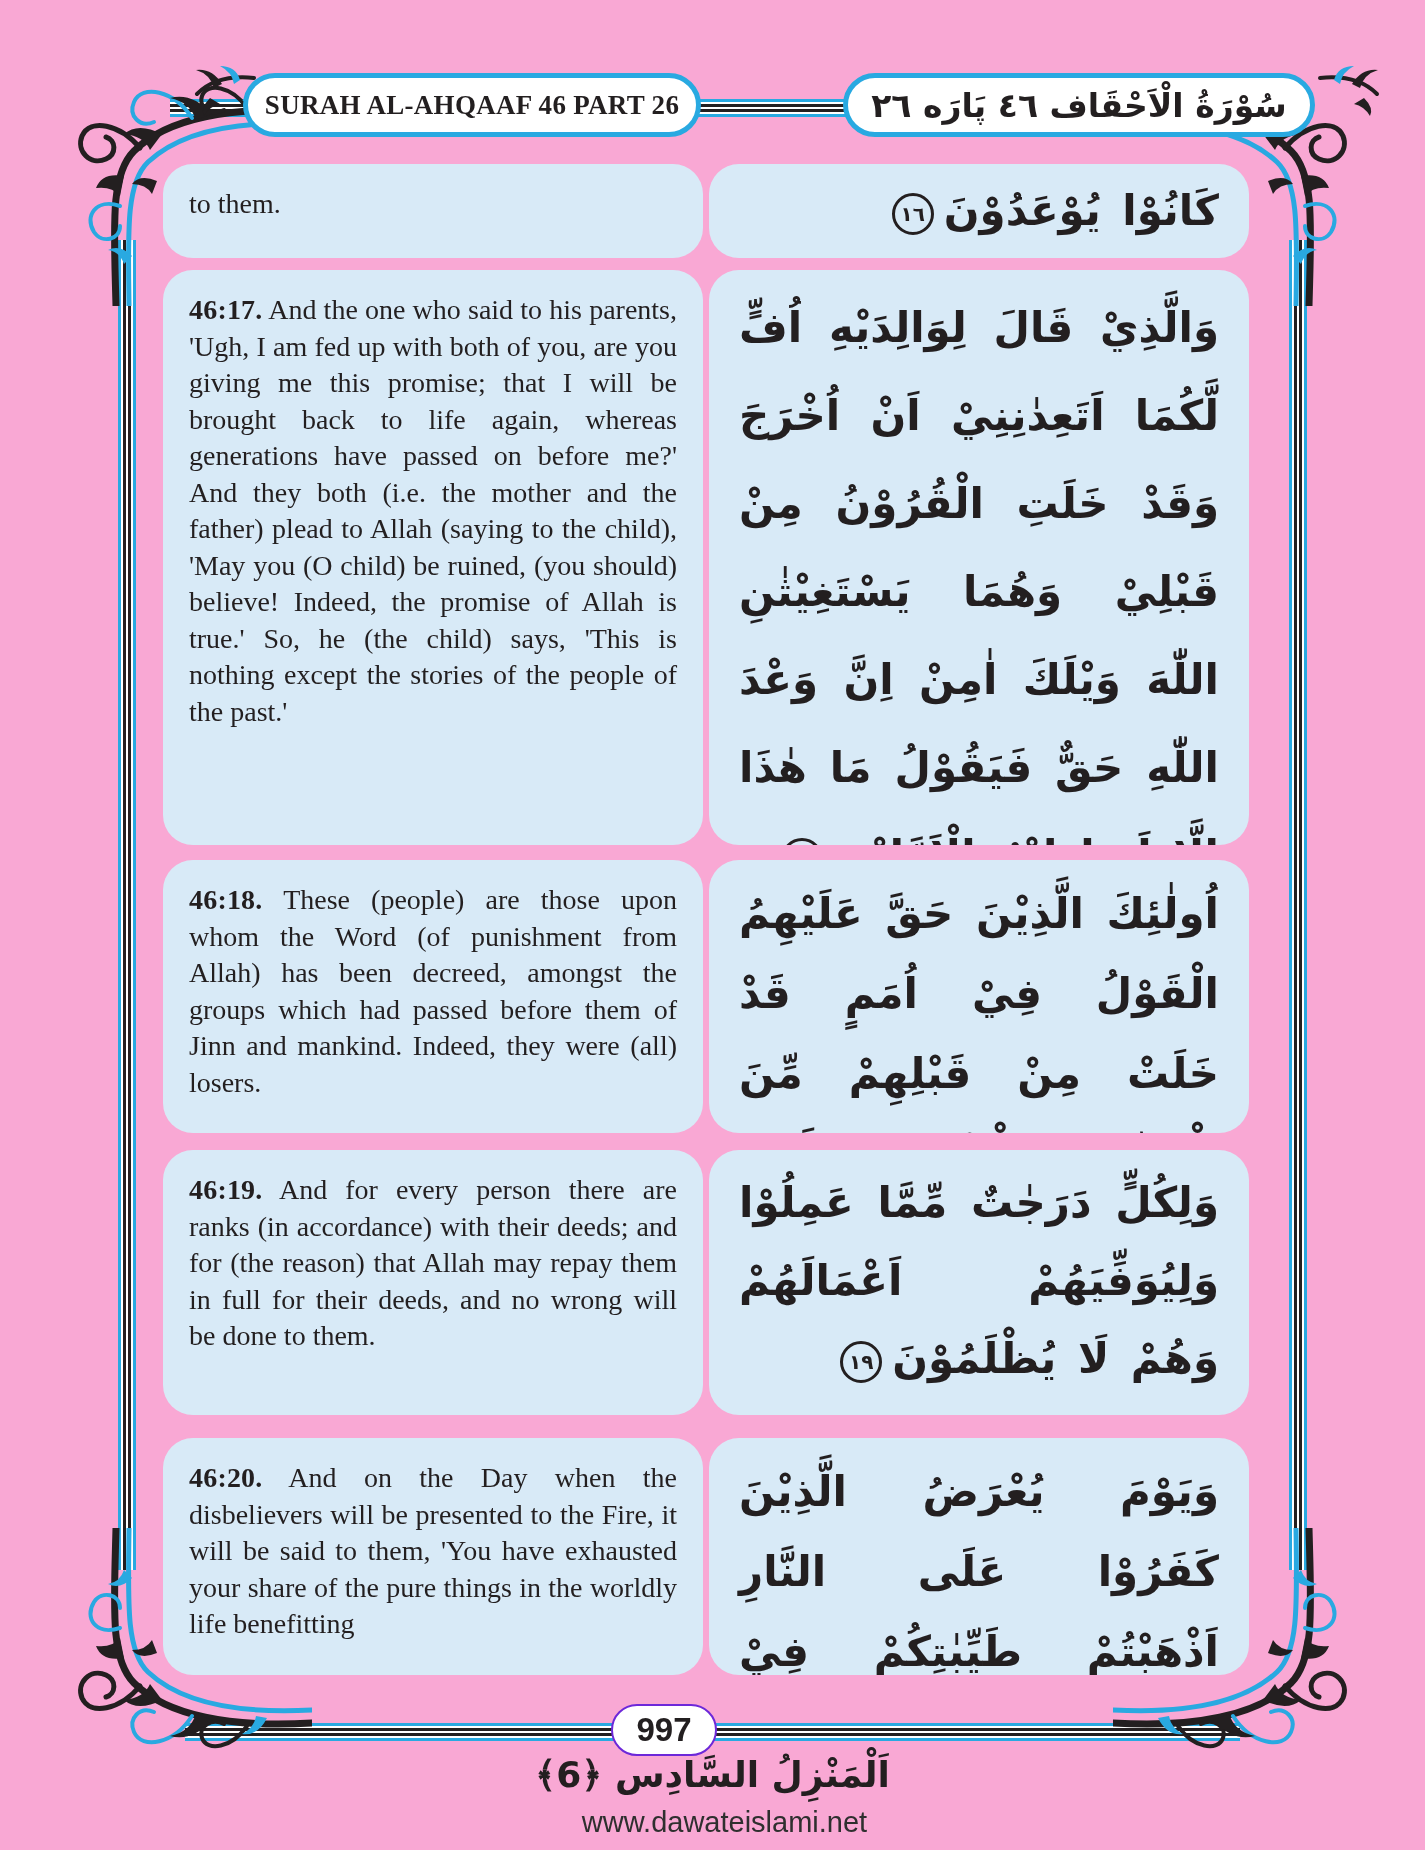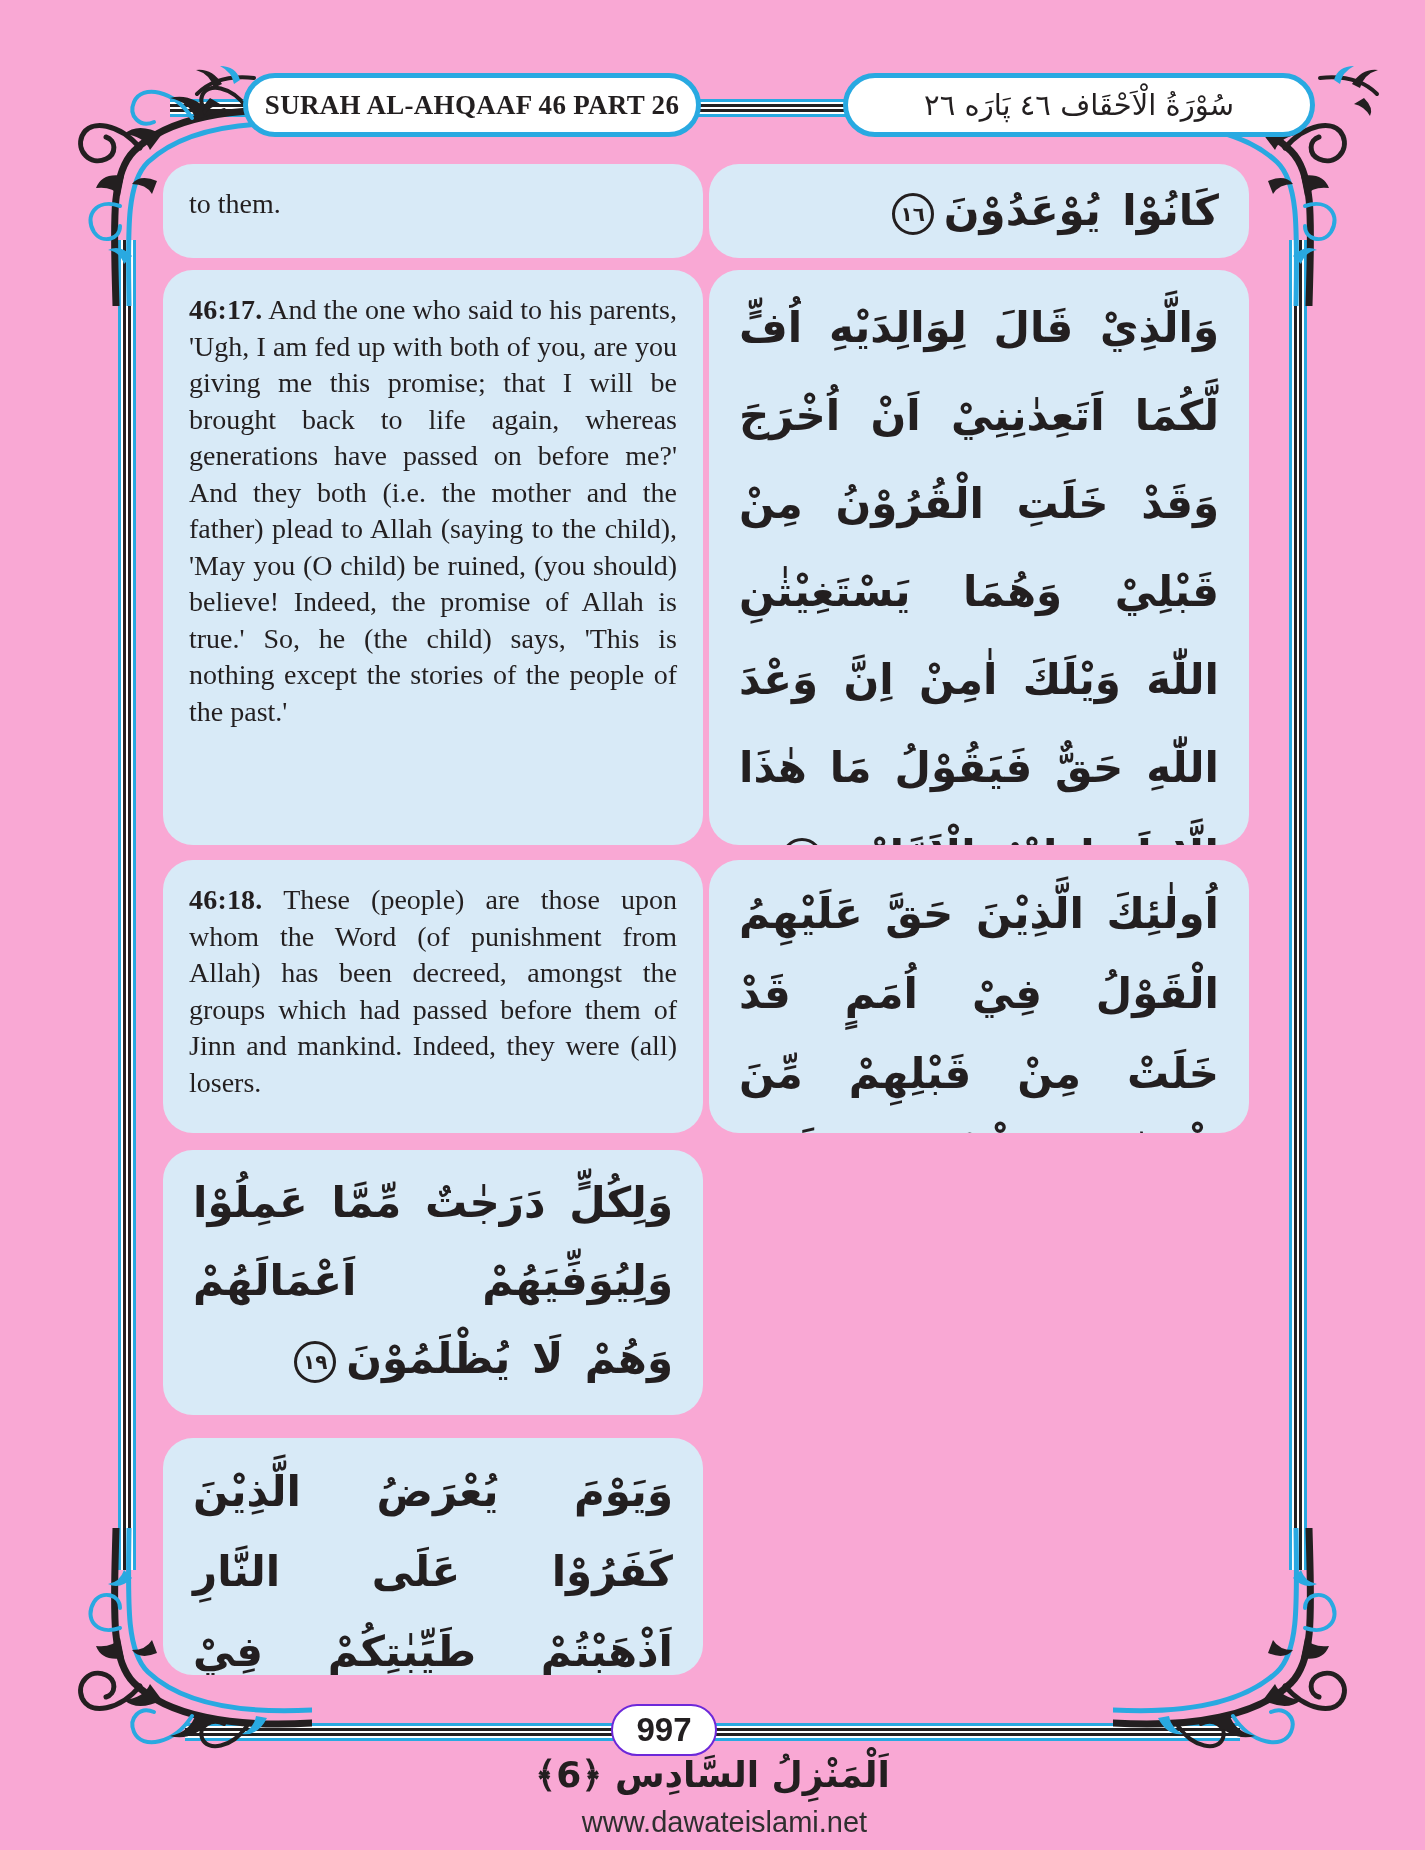--- a/index.html
+++ b/index.html
@@ -34,21 +34,21 @@
   svg.sprig.r{left:1312px;top:64px;transform:scaleX(-1);}
 
   
   .title-box{
     position:absolute;top:73px;height:64px;background:#ffffff;
     border:5px solid #29a9e1;border-radius:34px;z-index:4;
     display:flex;align-items:center;justify-content:center;box-sizing:border-box;
   }
   .title-box.en{left:243px;width:458px;font-weight:bold;font-size:27px;letter-spacing:0.3px;}
   .title-box.ar{left:843px;width:472px;font-family:"DejaVu Sans",sans-serif;
-    font-weight:normal;font-size:29px;direction:rtl;}
+    font-weight:bold;font-size:33px;direction:rtl;}
 
   
   .row{position:absolute;left:163px;width:1095px;display:flex;gap:6px;}
   .panel{
     width:540px;box-sizing:border-box;background:#d8eaf7;border-radius:30px;
     overflow:hidden;
   }
   .panel.eng{padding:22px 26px 0 26px;}
   .panel.arb{padding:14px 30px 0 30px;direction:rtl;}
   .eng-text{
@@ -182,28 +182,34 @@
   <section class="row r3">
     <div class="panel eng">
       <p class="eng-text"><b>46:18.</b> <span>These (people) are those upon whom the Word (of punishment from Allah) has been decreed, amongst the groups which had passed before them of Jinn and mankind. Indeed, they were (all) losers.</span></p>
     </div>
     <div class="panel arb">
       <p class="ar-text"><span>اُولٰئِكَ الَّذِيْنَ حَقَّ عَلَيْهِمُ الْقَوْلُ فِيْ اُمَمٍ قَدْ خَلَتْ مِنْ قَبْلِهِمْ مِّنَ الْجِنِّ وَالْاِنْسِ اِنَّهُمْ كَانُوْا خٰسِرِيْنَ</span></p>
     </div>
   </section>
 
   <section class="row r4">
+    <div class="panel eng">
+      <p class="eng-text"><b>46:19.</b> <span>And for every person there are ranks (in accordance) with their deeds; and for (the reason) that Allah may repay them in full for their deeds, and no wrong will be done to them.</span></p>
+    </div>
     <div class="panel arb">
       <p class="ar-text"><span>وَلِكُلٍّ دَرَجٰتٌ مِّمَّا عَمِلُوْا وَلِيُوَفِّيَهُمْ اَعْمَالَهُمْ وَهُمْ لَا يُظْلَمُوْنَ</span><span class="vnum">
             <span>١٩</span>
           </span></p>
     </div>
   </section>
 
   <section class="row r5">
+    <div class="panel eng">
+      <p class="eng-text"><b>46:20.</b> <span>And on the Day when the disbelievers will be presented to the Fire, it will be said to them, 'You have exhausted your share of the pure things in the worldly life benefitting</span></p>
+    </div>
     <div class="panel arb">
       <p class="ar-text"><span>وَيَوْمَ يُعْرَضُ الَّذِيْنَ كَفَرُوْا عَلَى النَّارِ اَذْهَبْتُمْ طَيِّبٰتِكُمْ فِيْ حَيَاتِكُمُ</span></p>
     </div>
   </section>
 
   <div class="pagenum-box">
     <span>997</span>
   </div>
   <div class="manzil">اَلْمَنْزِلُ السَّادِس ﴿6﴾</div>
   <div class="website">www.dawateislami.net</div>

